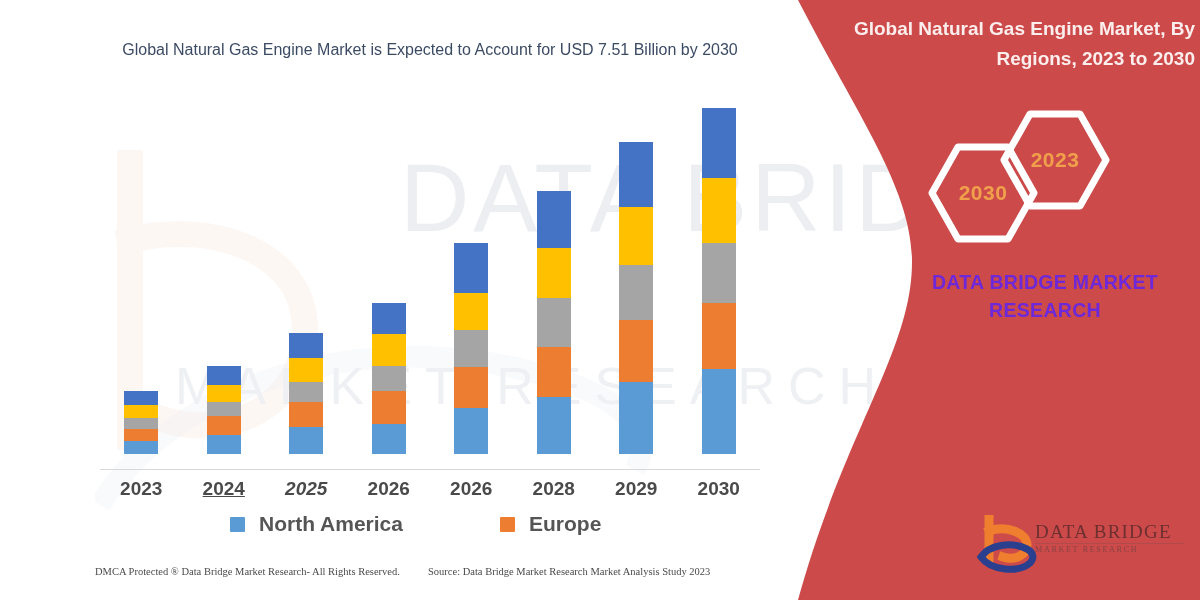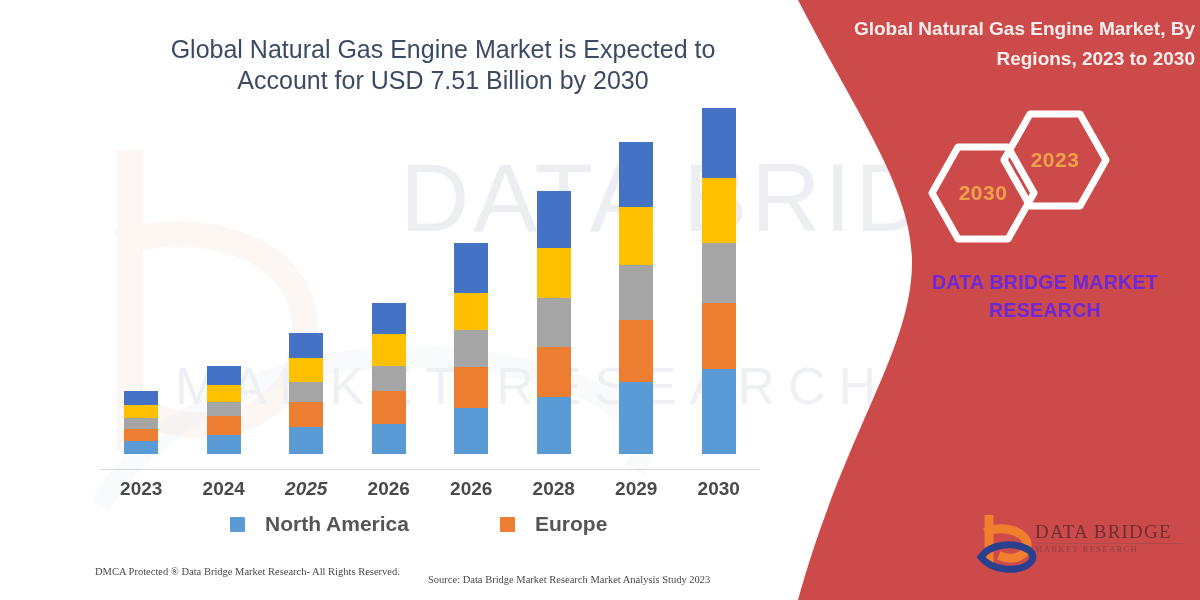--- a/index.html
+++ b/index.html
@@ -32,23 +32,23 @@
     white-space:nowrap;pointer-events:none;line-height:1;
   }
   #wm-text-2{
     position:absolute;left:175px;top:360px;width:700px;
     font-size:52px;letter-spacing:13px;color:#eef0f3;font-weight:400;
     white-space:nowrap;pointer-events:none;line-height:1;
   }
 
   
   #headline{
-    position:absolute;left:133px;top:34px;width:620px;
+    position:absolute;left:120px;top:34px;width:620px;
     text-align:center;color:#3c4b64;
-    font-size:25px;line-height:31px;font-weight:400;
+    font-size:16px;line-height:31px;font-weight:400;
   }
 
   
   #chart{
     position:absolute;left:100px;top:140px;width:680px;height:330px;
   }
   #plot{position:absolute;left:0;top:0;width:660px;height:315px;}
   #axis-line{
     position:absolute;left:0;bottom:0;width:660px;height:1px;background:#d8d8d8;
   }
@@ -64,34 +64,34 @@
   }
   .xlab{
     position:absolute;top:0;width:70px;text-align:center;
     font-size:19px;font-weight:700;color:#4a4a4a;
   }
 
   
   #legend{
     position:absolute;left:100px;top:512px;width:680px;height:34px;
   }
-  .leg{position:absolute;top:0;display:flex;align-items:center;gap:20px;justify-content:space-between;}
+  .leg{position:absolute;top:0;display:flex;align-items:center;gap:14px;justify-content:space-between;}
   .swatch{width:15px;height:15px;border-radius:1px;display:block;}
   .leg-label{font-size:21px;font-weight:700;color:#555;white-space:nowrap;}
 
   
   #footer{
     position:absolute;left:0;top:566px;width:800px;height:24px;
   }
   .foot-txt{
     position:absolute;top:0;font-family:"Liberation Serif",serif;
     font-size:10.5px;color:#4a4a4a;white-space:nowrap;
   }
   #foot-dmca{left:95px;}
-  #foot-src{left:428px;margin-top:8px;}
+  #foot-src{left:428px;}
 
   
   #panel-title{
     position:absolute;left:845px;top:6px;width:350px;
     text-align:right;color:#fdeeee;font-size:19px;line-height:30px;font-weight:600;margin-top:8px;
   }
   .hexwrap{position:absolute;}
   #hex-2023{left:1000px;top:110px;width:110px;height:100px;}
   #hex-2030{left:928px;top:143px;width:110px;height:100px;}
   .hexwrap svg{display:block;}
@@ -202,21 +202,21 @@
           <div class="seg" title="Asia-Pacific 2030" style="height: 59.85px; background: rgb(165, 165, 165);"></div>
           <div class="seg" title="South America 2030" style="height: 64.575px; background: rgb(255, 192, 0);"></div>
           <div class="seg" title="Middle East and Africa 2030" style="height: 70.875px; background: rgb(68, 114, 196);"></div>
         </div>
       </div>
     <div id="axis-line"></div>
   </div>
 
   <div id="xlabels">
       <div class="xlab" style="left: 6.25px;">2023</div>
-      <div class="xlab" style="left: 88.75px;">2024</div>
+      <div class="xlab" style="left: 88.75px; text-decoration: underline;">2024</div>
       <div class="xlab" style="left: 171.25px; font-style: italic;">2025</div>
       <div class="xlab" style="left: 253.75px;">2026</div>
       <div class="xlab" style="left: 336.25px;">2026</div>
       <div class="xlab" style="left: 418.75px;">2028</div>
       <div class="xlab" style="left: 501.25px;">2029</div>
       <div class="xlab" style="left: 583.75px;">2030</div>
     </div>
   <div id="legend">
       <div class="leg" style="left: 130px;">
         <span class="swatch" style="background: rgb(91, 155, 213);"></span>

